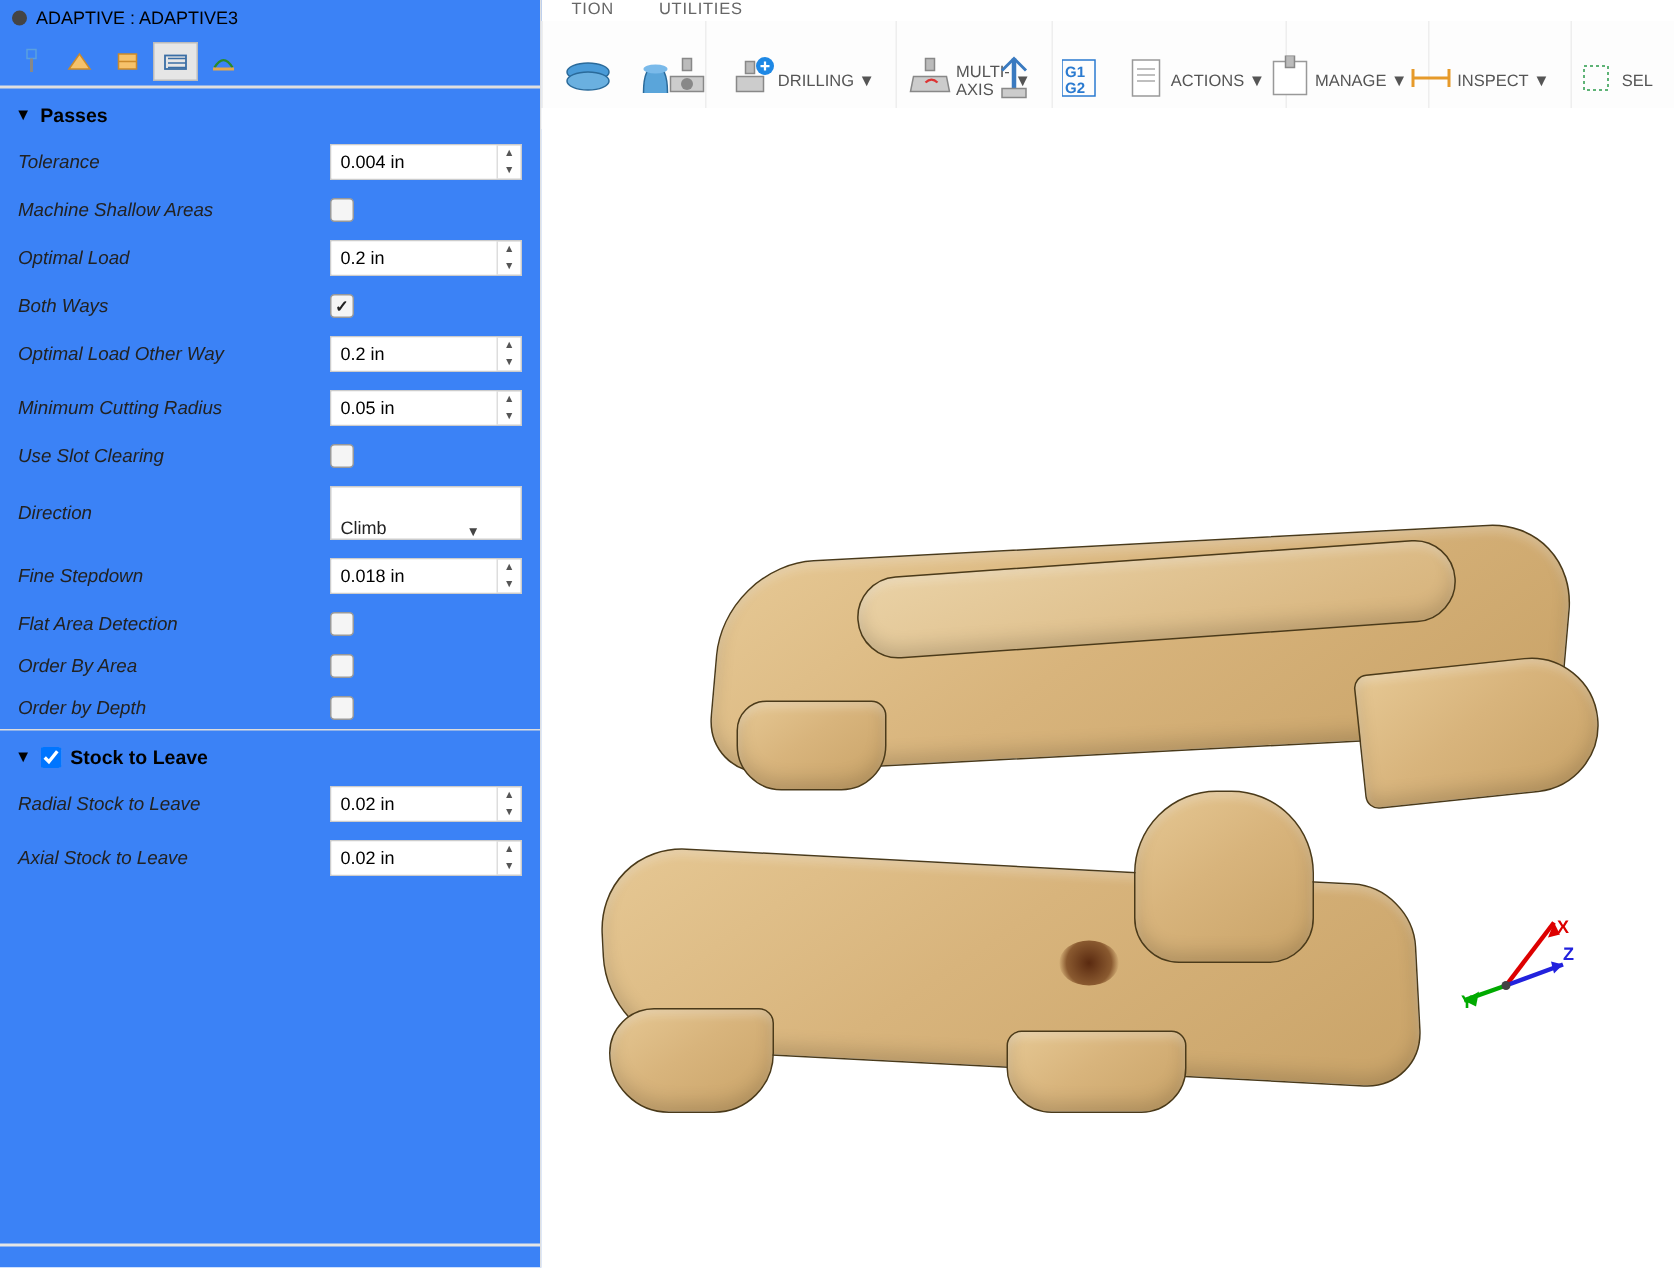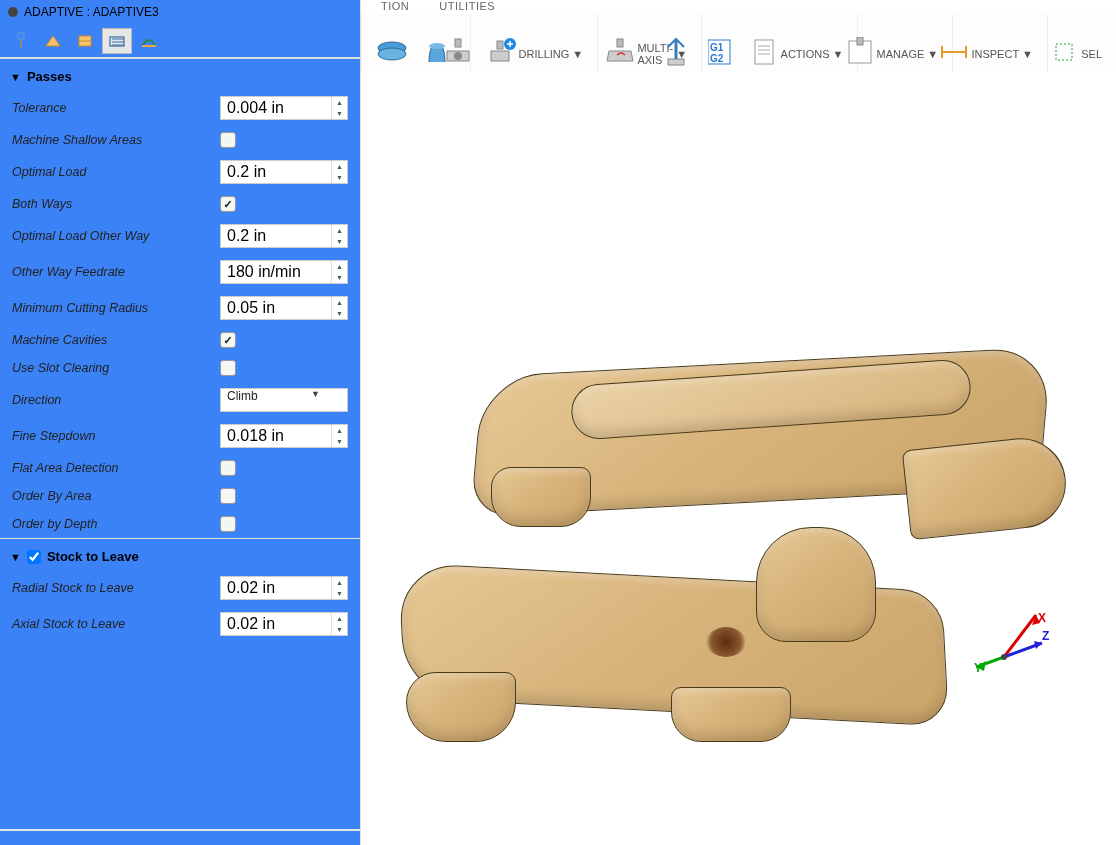--- a/index.html
+++ b/index.html
@@ -35,27 +35,27 @@
   display: flex; align-items: center; justify-content: space-between;
   padding: 6px 12px; font-size: 12.5px; color: #222;
 }
 .form-row label { flex: 1; font-style: italic; }
 .form-row .ctrl { width: 128px; display:flex; }
 
 .num-input {
   display: flex; width: 128px; height: 24px; border: 1px solid #ccc; background: #fff;
 }
 .num-input input {
-  flex: 1; border: none; padding: 0 6px; font-size: 16px; outline: none; min-width: 0;
+  flex: 1; border: none; padding: 0 6px; font-size: 12px; outline: none; min-width: 0;
 }
 .num-input .spinners { width: 16px; display: flex; flex-direction: column; border-left: 1px solid #ddd; }
 .num-input .spinners .sp { flex: 1; font-size: 7px; display: flex; align-items: center; justify-content: center; cursor: pointer; color: #555; }
 
 .select {
-  display: flex; width: 128px; height: 24px; border: 1px solid #ccc; background: #fff; align-items: flex-start;
+  display: flex; width: 128px; height: 36px; border: 1px solid #ccc; background: #fff; align-items: flex-end;
 }
 .select span { flex: 1; padding: 0 6px; font-size: 12px; }
 .select .dd { width: 18px; text-align: center; font-size: 9px; color: #444; }
 
 .chk { width: 16px; height: 16px; border: 1px solid #999; border-radius: 3px; background: #f5f5f5; display:flex; align-items:center; justify-content:center; font-size:11px; cursor:pointer; }
 .chk.checked::after { content: "✓"; color:#222; font-weight:bold; }
 
 
 .toolbar {
   position: absolute; left: 361px; top: 0; right: 0; height: 72px; background: #fdfdfd;
@@ -178,48 +178,32 @@
       <label>Optimal Load Other Way</label>
     <div class="num-input">
         <input value="0.2 in" style="">
         <div class="spinners">
           <div class="sp">▲</div>
           <div class="sp">▼</div>
         </div>
       </div>
     </div>
 
-  <div class="form-row">
-      <label>Other Way Feedrate</label>
-    <div class="num-input">
-        <input value="180 in/min" style="">
-        <div class="spinners">
-          <div class="sp">▲</div>
-          <div class="sp">▼</div>
-        </div>
-      </div>
-    </div>
 
   <div class="form-row">
       <label>Minimum Cutting Radius</label>
     <div class="num-input">
         <input value="0.05 in" style="">
         <div class="spinners">
           <div class="sp">▲</div>
           <div class="sp">▼</div>
         </div>
       </div>
     </div>
 
-  <div class="form-row">
-      <label>Machine Cavities</label>
-    <div class="ctrl">
-        <div class="chk checked"></div>
-      </div>
-    </div>
 
   <div class="form-row">
       <label>Use Slot Clearing</label>
     <div class="ctrl">
         <div class="chk"></div>
       </div>
     </div>
 
   <div class="form-row">
       <label>Direction</label>

